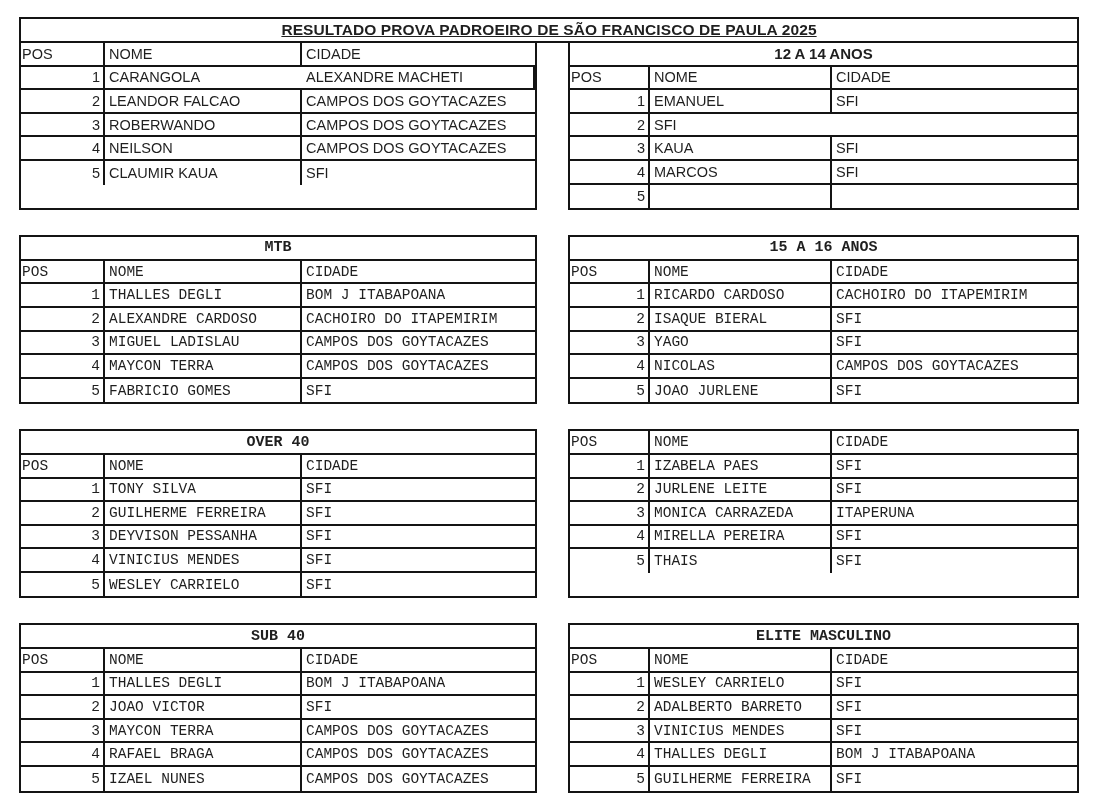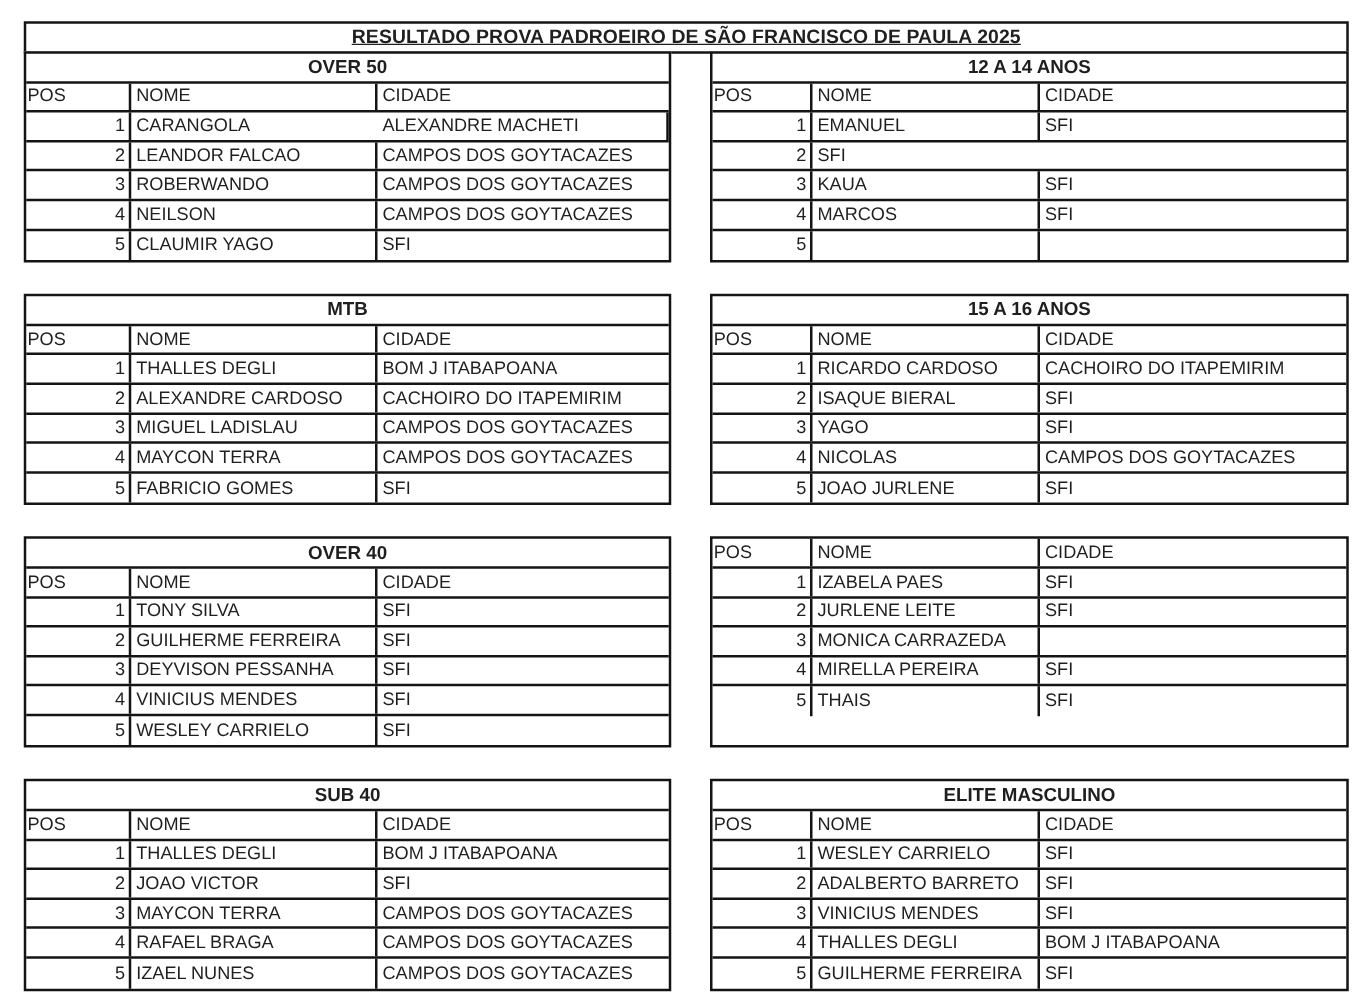--- a/index.html
+++ b/index.html
@@ -38,21 +38,21 @@
   }
   .title-bar .title-text {
     text-decoration: underline;
     white-space: nowrap;
   }
   .block-row {
     display: flex;
     gap: 31px;
   }
   .block-row.first { margin-top: -2px; }
-  .block-row.spaced { margin-top: 25px; }
+  .block-row.spaced { margin-top: 25px; font-family: Liberation Mono, monospace; }
   .tbl {
     box-sizing: border-box;
     border: 2px solid #141414;
     background: #ffffff;
   }
   .tbl.left  { width: 518px; }
   .tbl.right { width: 511px; }
   .cat {
     box-sizing: border-box;
     height: 23.6px;
@@ -92,21 +92,20 @@
 
 <div class="page">
   <div class="sheet">
 
     <div class="title-bar">
       <span class="title-text">RESULTADO PROVA PADROEIRO DE SÃO FRANCISCO DE PAULA 2025</span>
     </div>
 
     <div class="block-row first">
       <section class="tbl left">
-        <div class="cat">OVER 50</div>
         <div class="row hdr">
           <div class="c pos">POS</div>
           <div class="c nome">NOME</div>
           <div class="c cid">CIDADE</div>
         </div>
         <div class="row">
           <div class="c pos">1</div>
           <div class="c cid">CARANGOLA</div>
           <div class="c nome">ALEXANDRE MACHETI</div>
         </div>
@@ -120,21 +119,21 @@
           <div class="c nome">ROBERWANDO</div>
           <div class="c cid">CAMPOS DOS GOYTACAZES</div>
         </div>
         <div class="row">
           <div class="c pos">4</div>
           <div class="c nome">NEILSON</div>
           <div class="c cid">CAMPOS DOS GOYTACAZES</div>
         </div>
         <div class="row">
           <div class="c pos">5</div>
-          <div class="c nome">CLAUMIR YAGO</div>
+          <div class="c nome">CLAUMIR KAUA</div>
           <div class="c cid">SFI</div>
         </div>
       </section>
 
       <section class="tbl right">
         <div class="cat">12 A 14 ANOS</div>
         <div class="row hdr">
           <div class="c pos">POS</div>
           <div class="c nome">NOME</div>
           <div class="c cid">CIDADE</div>
@@ -283,20 +282,21 @@
           <div class="c cid">SFI</div>
         </div>
         <div class="row">
           <div class="c pos">2</div>
           <div class="c nome">JURLENE LEITE</div>
           <div class="c cid">SFI</div>
         </div>
         <div class="row">
           <div class="c pos">3</div>
           <div class="c nome">MONICA CARRAZEDA</div>
+          <div class="c cid">ITAPERUNA</div>
         </div>
         <div class="row">
           <div class="c pos">4</div>
           <div class="c nome">MIRELLA PEREIRA</div>
           <div class="c cid">SFI</div>
         </div>
         <div class="row">
           <div class="c pos">5</div>
           <div class="c nome">THAIS</div>
           <div class="c cid">SFI</div>

